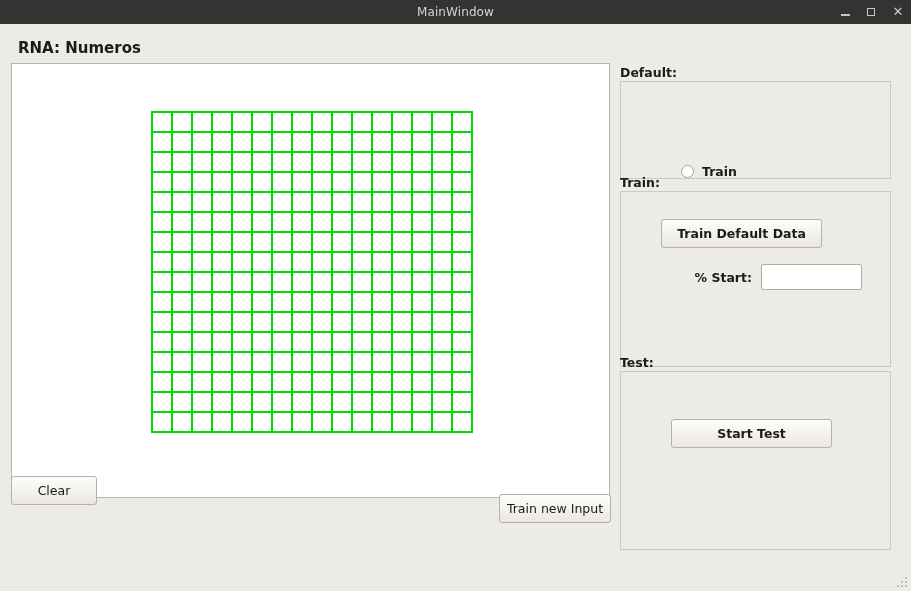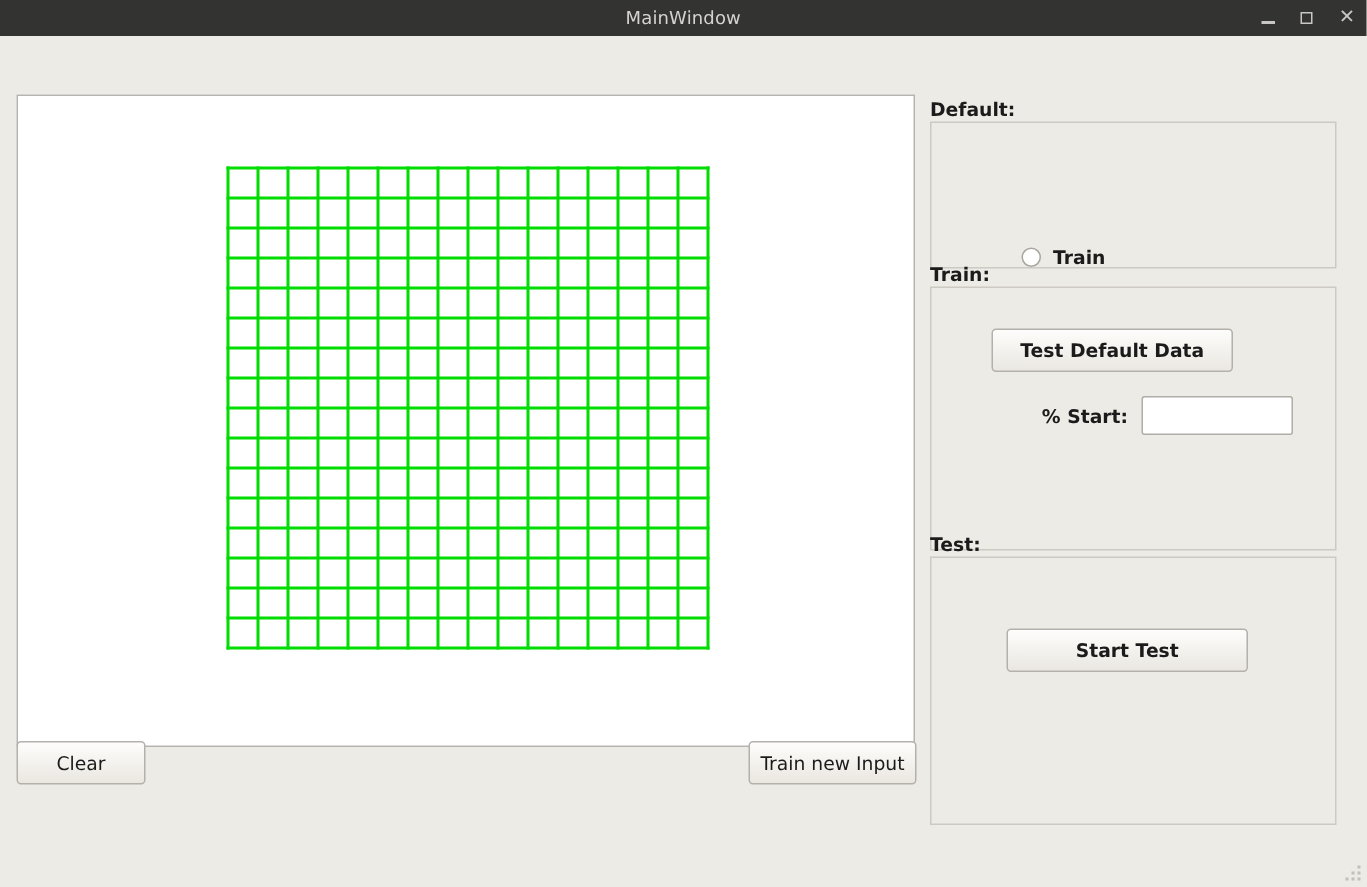--- a/index.html
+++ b/index.html
@@ -112,21 +112,21 @@
     color: #1b1b1b;
     font-size: 12.5px;
     font-family: "DejaVu Sans", "Liberation Sans", sans-serif;
     text-align: center;
     cursor: default;
     box-sizing: border-box;
     padding: 0;
   }
   #clear-button {
     position: absolute;
-    left: 11px; top: 470px;
+    left: 11px; top: 452px;
     width: 86px; height: 29px;
   }
   #train-new-input-button {
     position: absolute;
     left: 499px; top: 470px;
     width: 112px; height: 29px;
   }
 
   
   .section-label {
@@ -238,20 +238,21 @@
   <span id="titlebar-title">MainWindow</span>
   <div id="window-controls">
     <span class="wc wc-min"></span>
     <span class="wc wc-max"></span>
     <span class="wc wc-close">✕</span>
   </div>
 </div>
 
 <div id="client">
 
+  <div id="page-title">RNA: Numeros</div>
 
   <div id="canvas-panel">
     <div id="grid" style="width: 320px; height: 320px;">
         <div class="gline-v" style="left: 0px; height: 322px; background: rgb(0, 221, 0);"></div>
         <div class="gline-v" style="left: 20px; height: 322px; background: rgb(0, 221, 0);"></div>
         <div class="gline-v" style="left: 40px; height: 322px; background: rgb(0, 221, 0);"></div>
         <div class="gline-v" style="left: 60px; height: 322px; background: rgb(0, 221, 0);"></div>
         <div class="gline-v" style="left: 80px; height: 322px; background: rgb(0, 221, 0);"></div>
         <div class="gline-v" style="left: 100px; height: 322px; background: rgb(0, 221, 0);"></div>
         <div class="gline-v" style="left: 120px; height: 322px; background: rgb(0, 221, 0);"></div>
@@ -295,21 +296,21 @@
       <span class="radio-label">Train</span>
     </div>
     <div class="radio-row" id="radio-test">
       <span class="radio-dot"></span>
       <span class="radio-label">Test</span>
     </div>
   </div>
 
   <div class="section-label" id="train-label">Train:</div>
   <div class="groupbox" id="train-group">
-    <button class="btn" id="train-default-data-button">Test Default Data</button>
+    <button class="btn" id="train-default-data-button">Train Default Data</button>
     <div id="pct-test-row">
       <span id="pct-test-label">% Start:</span>
       <input id="pct-test-input" type="text" placeholder="" style="">
     </div>
   </div>
 
   <div class="section-label" id="test-label">Test:</div>
   <div class="groupbox" id="test-group">
     <button class="btn" id="start-test-button">Start Test</button>
   </div>

